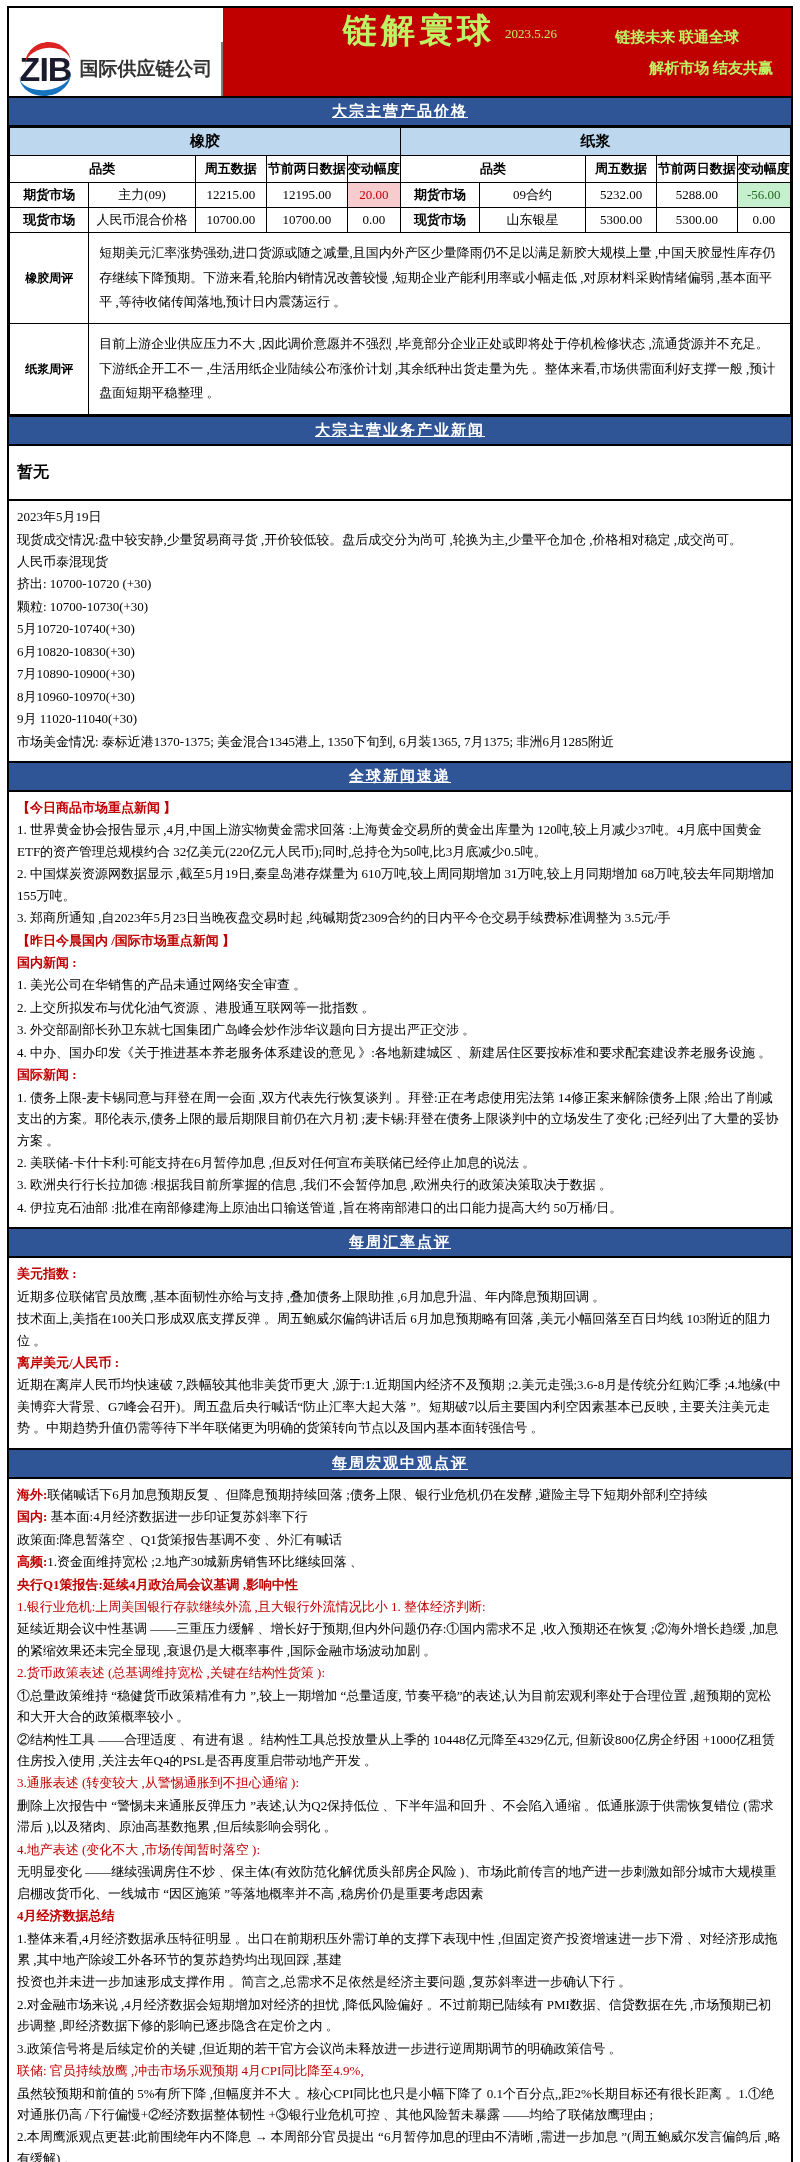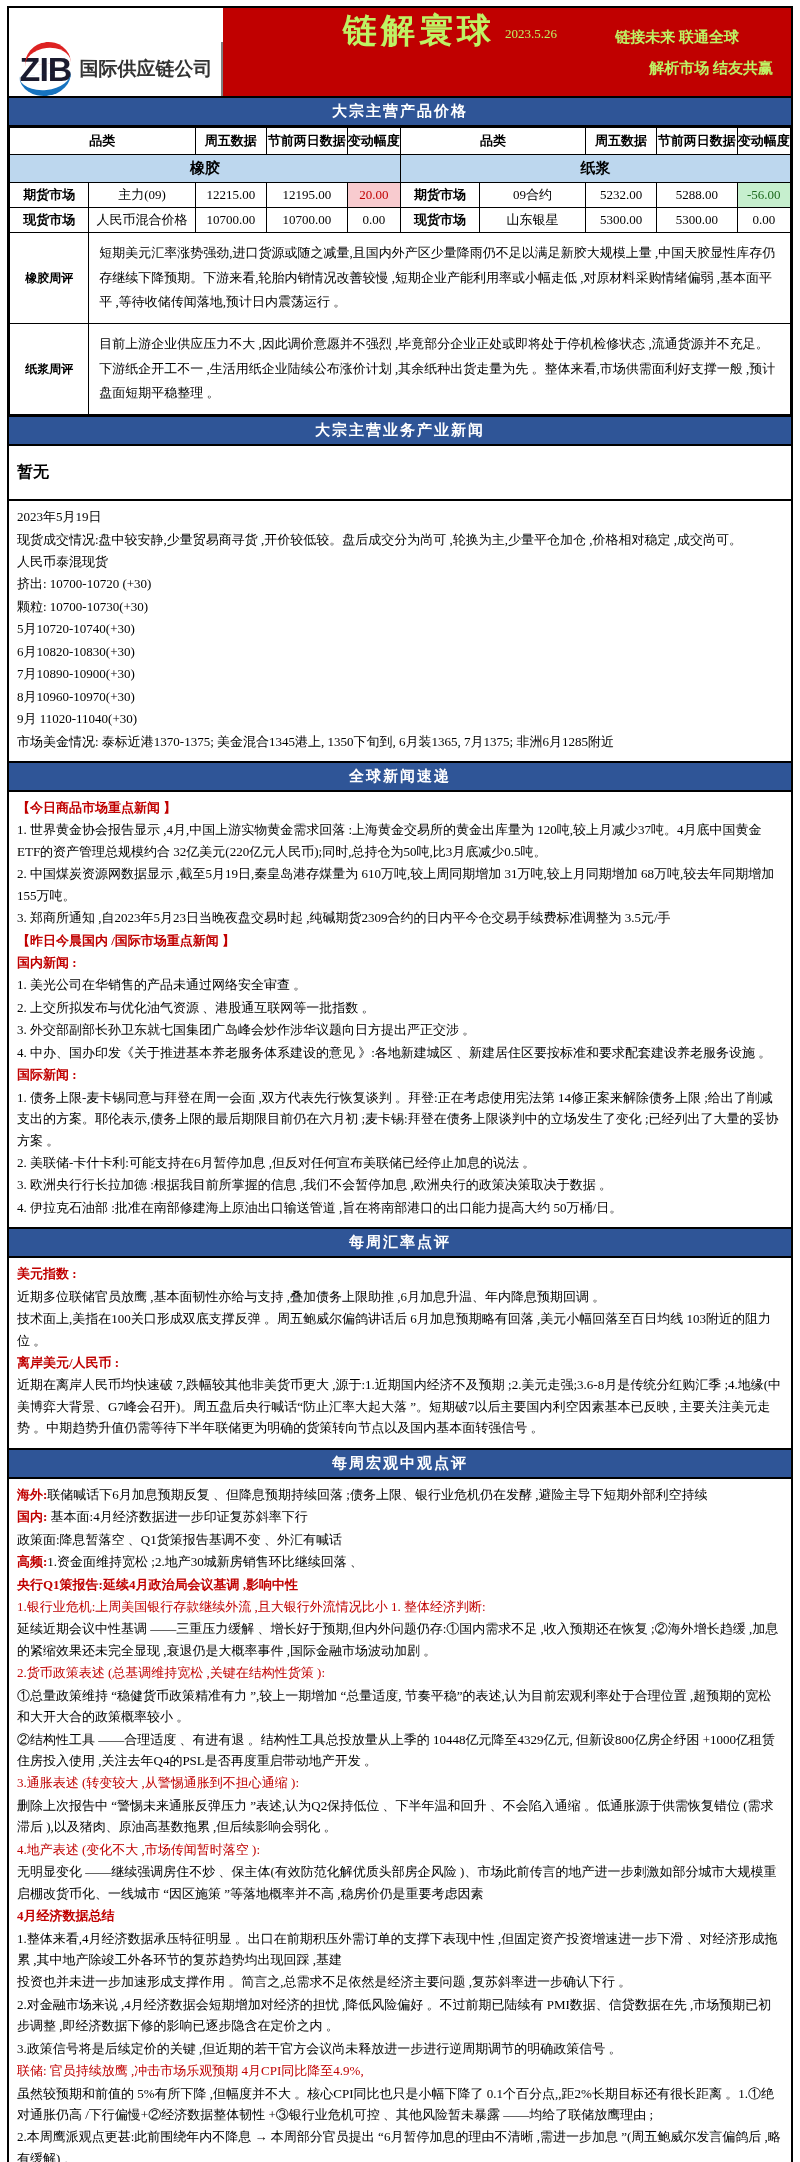--- a/index.html
+++ b/index.html
@@ -1,20 +1,20 @@
 <!DOCTYPE html>
 <html lang="zh"><head>
 <meta charset="utf-8">
 <style>
   html,body{margin:0;padding:0;background:#fff;}
   body{font-family:"Liberation Serif","DejaVu Serif",serif;color:#000;}
   .page{width:786px;margin:6px auto 0 auto;}
   .block{border:2px solid #000;margin-top:-2px;background:#fff;}
   .banner{background:#2F5597;color:#fff;font-weight:bold;text-align:center;
-          font-size:15px;padding:4px 0;letter-spacing:2px;border-bottom:2px solid #000;}
+          font-size:15px;padding:4px 0;letter-spacing:2px;border-bottom:2px solid #000;text-decoration:underline;}
   .red{color:#C00000;}
   .bold{font-weight:bold;}
 
   
   .hdr{display:flex;height:88px;border:2px solid #000;}
   .logo-box{width:212px;background:#fff;display:flex;align-items:center;justify-content:center;gap:6px;border-right:2px solid #7f7f7f;margin-top:34px;}
   .logo-mark{position:relative;padding:10px 2px;}
   .logo-zib{font-family:"Liberation Sans",sans-serif;font-weight:bold;font-size:34px;color:#1a1a2e;letter-spacing:-1px;line-height:1;}
   .logo-arc-top{position:absolute;top:0;left:6px;width:46px;height:16px;border-top:6px solid #d22;border-radius:50% 50% 0 0/100% 100% 0 0;transform:rotate(-6deg);}
   .logo-arc-bot{position:absolute;bottom:0;left:2px;width:52px;height:16px;border-bottom:6px solid #1673c0;border-radius:0 0 50% 50%/0 0 100% 100%;transform:rotate(-6deg);}
@@ -75,32 +75,32 @@
           <col style="width:82px">
           <col style="width:54px">
         <col style="width:82px">
           <col style="width:110px">
           <col style="width:72px">
           <col style="width:82px">
           <col style="width:54px">
       </colgroup>
       <tbody>
           <tr>
+        <td class="grp" colspan="5">橡胶</td>
+        <td class="grp" colspan="5">纸浆</td>
+      </tr>
+      <tr>
         <td class="colh" colspan="2">品类</td>
         <td class="colh">周五数据</td>
         <td class="colh">节前两日数据</td>
         <td class="colh">变动幅度</td>
         <td class="colh" colspan="2">品类</td>
         <td class="colh">周五数据</td>
         <td class="colh">节前两日数据</td>
         <td class="colh">变动幅度</td>
-      </tr>
-      <tr>
-        <td class="grp" colspan="5">橡胶</td>
-        <td class="grp" colspan="5">纸浆</td>
       </tr>
       <tr>
         <td class="mkt">期货市场</td>
         <td>主力(09)</td>
         <td>12215.00</td>
         <td>12195.00</td>
         <td class="chg up">20.00</td>
         <td class="mkt">期货市场</td>
         <td>09合约</td>
         <td>5232.00</td>

